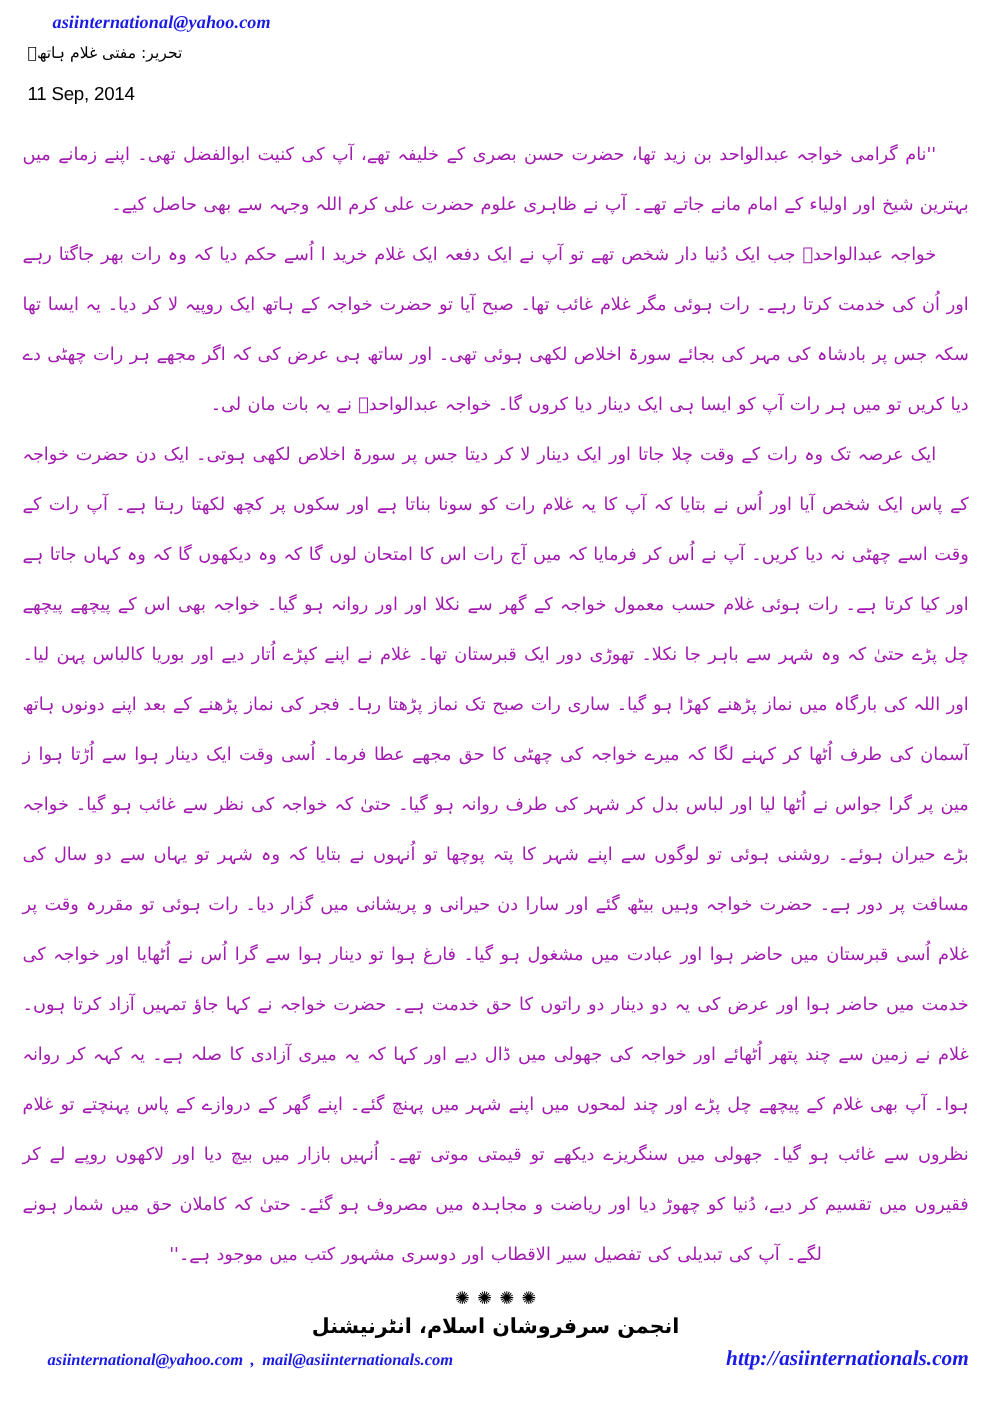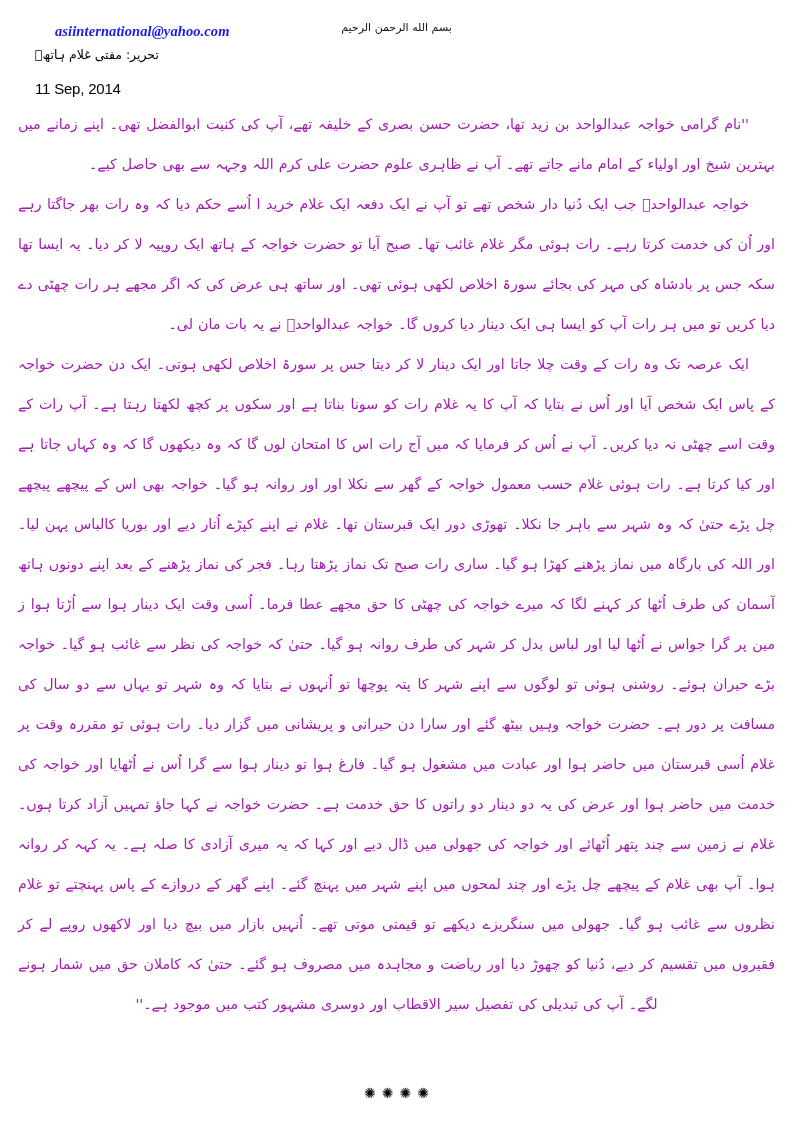--- a/index.html
+++ b/index.html
@@ -17,21 +17,21 @@
     color: #000000;
   }
 
   .page {
     position: absolute;
     inset: 0;
     width: 793px;
     height: 1122px;
     background: #ffffff;
     box-sizing: border-box;
-    padding: 17px;
+    padding: 4px;
   }
 
   
   .header {
     position: relative;
     height: 100px;
   }
   .email-top {
     position: absolute;
     top: 6px;
@@ -199,21 +199,20 @@
 </style>
 </head>
 <body>
 
 <div class="page">
 
   <div class="header">
 
     <div class="email-top">asiinternational@yahoo.com</div>
 
-    <div class="bismillah">بسم الله الرحمن الرحيم</div>
 
     <div class="byline">
       <div class="author">تحریر:  مفتی غلام ہاتھؒ</div>
       <div class="date">11 Sep, 2014</div>
     </div>
 
   </div>
 
   <div class="article">
     <p class="para">''نام گرامی خواجہ عبدالواحد بن زید تھا،  حضرت حسن بصری کے خلیفہ تھے،  آپ کی کنیت ابوالفضل تھی۔ اپنے زمانے میں بہترین شیخ اور اولیاء کے امام مانے جاتے تھے۔  آپ نے ظاہری علوم حضرت علی کرم اللہ وجہہ سے بھی حاصل کیے۔</p>
@@ -224,16 +223,23 @@
   <div class="footer">
 
 
     <div class="ornaments">
       <span class="star">✺</span>
       <span class="star">✺</span>
       <span class="star">✺</span>
       <span class="star">✺</span>
     </div>
 
-
+    <div class="org">انجمن سرفروشان اسلام، انٹرنیشنل</div>
+
+    <div class="contact-row">
+      <div class="emails">
+        <span>asiinternational@yahoo.com</span><span class="sep">,</span><span>mail@asiinternationals.com</span>
+      </div>
+      <div class="website">http://asiinternationals.com</div>
+    </div>
   </div>
 
 </div>
 
 </body></html>

